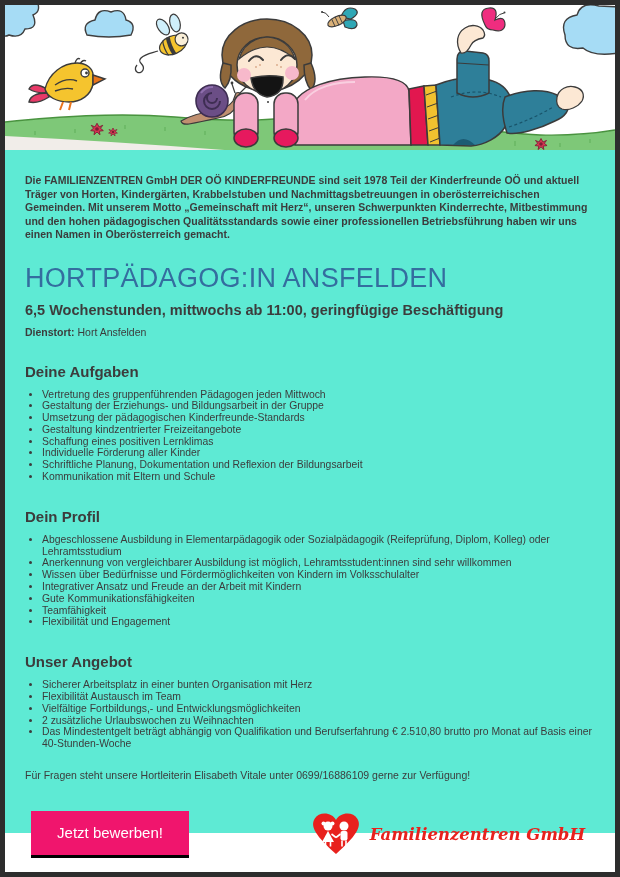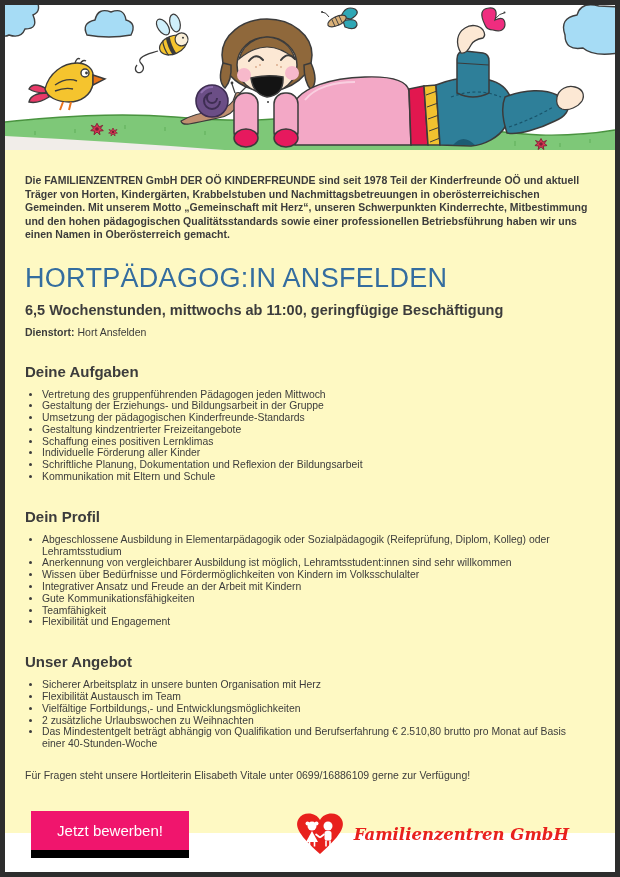--- a/index.html
+++ b/index.html
@@ -1,31 +1,31 @@
 <!DOCTYPE html>
 <html lang="de"><head>
 <meta charset="utf-8">
 <style>
   html,body{margin:0;padding:0;background:#fff;}
   body{width:620px;height:877px;font-family:"Liberation Sans","DejaVu Sans",sans-serif;}
   .frame{box-sizing:border-box;width:620px;height:877px;border:5px solid #2d2d2d;background:#ffffff;overflow:hidden;}
   .header{height:145px;background:#ffffff;}
   .header svg{display:block;}
-  .content{box-sizing:border-box;background:#fef9c3;height:683px;padding:24px 24px 0 20px;color:#3c3c3c;}
+  .content{box-sizing:border-box;background:#5eead4;height:683px;padding:24px 8px 0 20px;color:#3c3c3c;}
   .intro{font-size:10.5px;font-weight:bold;line-height:13.5px;margin:0;max-width:575px;}
   .job-title{color:#346D9F;font-size:27px;font-weight:400;line-height:30px;margin:21px 0 0 0;letter-spacing:.3px;}
   .job-subtitle{font-size:14.5px;font-weight:bold;margin:9px 0 8px 0;}
   .job-location{font-size:10.5px;margin:8px 0 0 0;}
   .job-location .lbl{font-weight:bold;}
   .sec-heading{font-size:15px;font-weight:bold;margin:25px 0 0 0;}
   ul.bullets{margin:9px 0 0 0;padding:0 0 0 17px;}
   ul.bullets li{font-size:10.4px;line-height:11.8px;list-style:disc;}
   .contact{font-size:10.5px;margin:19px 0 0 0;}
   .cta-row{display:flex;justify-content:space-between;align-items:center;margin-top:29px;}
-  .apply-btn{margin-left:6px;width:158px;height:47px;background:#F0156D;border:none;border-bottom:8px solid #000000;
+  .apply-btn{margin-left:6px;width:158px;height:47px;background:#F0156D;border:none;border-bottom:3px solid #000000;
              color:#ffffff;font-size:15px;font-family:"Liberation Sans","DejaVu Sans",sans-serif;cursor:pointer;text-align:center;}
   .logo{display:flex;align-items:center;margin-right:22px;}
   .logo-text{margin-left:7px;font-family:"DejaVu Serif","Liberation Serif",serif;font-style:italic;font-weight:bold;
              font-size:16.5px;line-height:19px;white-space:nowrap;}
   .logo-line1{color:#E8211D;}
   .logo-line2{color:#1D70B7;}
   .footer{height:39px;background:#ffffff;}
 </style>
 </head>
 <body>
@@ -202,21 +202,21 @@
       <li>Anerkennung von vergleichbarer Ausbildung ist möglich, Lehramtsstudent:innen sind sehr willkommen</li>
       <li>Wissen über Bedürfnisse und Fördermöglichkeiten von Kindern im Volksschulalter</li>
       <li>Integrativer Ansatz und Freude an der Arbeit mit Kindern</li>
       <li>Gute Kommunikationsfähigkeiten</li>
       <li>Teamfähigkeit</li>
       <li>Flexibilität und Engagement</li>
     </ul>
 
     <h3 class="sec-heading">Unser Angebot</h3>
     <ul class="bullets">
-      <li>Sicherer Arbeitsplatz in unsere bunten Organisation mit Herz</li>
+      <li>Sicherer Arbeitsplatz in einer bunten Organisation mit Herz</li>
       <li>Flexibilität Austausch im Team</li>
       <li>Vielfältige Fortbildungs,- und Entwicklungsmöglichkeiten</li>
       <li>2 zusätzliche Urlaubswochen zu Weihnachten</li>
       <li>Das Mindestentgelt beträgt abhängig von Qualifikation und Berufserfahrung € 2.510,80 brutto pro Monat auf Basis einer 40-Stunden-Woche</li>
     </ul>
 
     <p class="contact">Für Fragen steht unsere Hortleiterin Elisabeth Vitale unter 0699/16886109 gerne zur Verfügung!</p>
 
     <div class="cta-row">
       <button class="apply-btn">Jetzt bewerben!</button>

